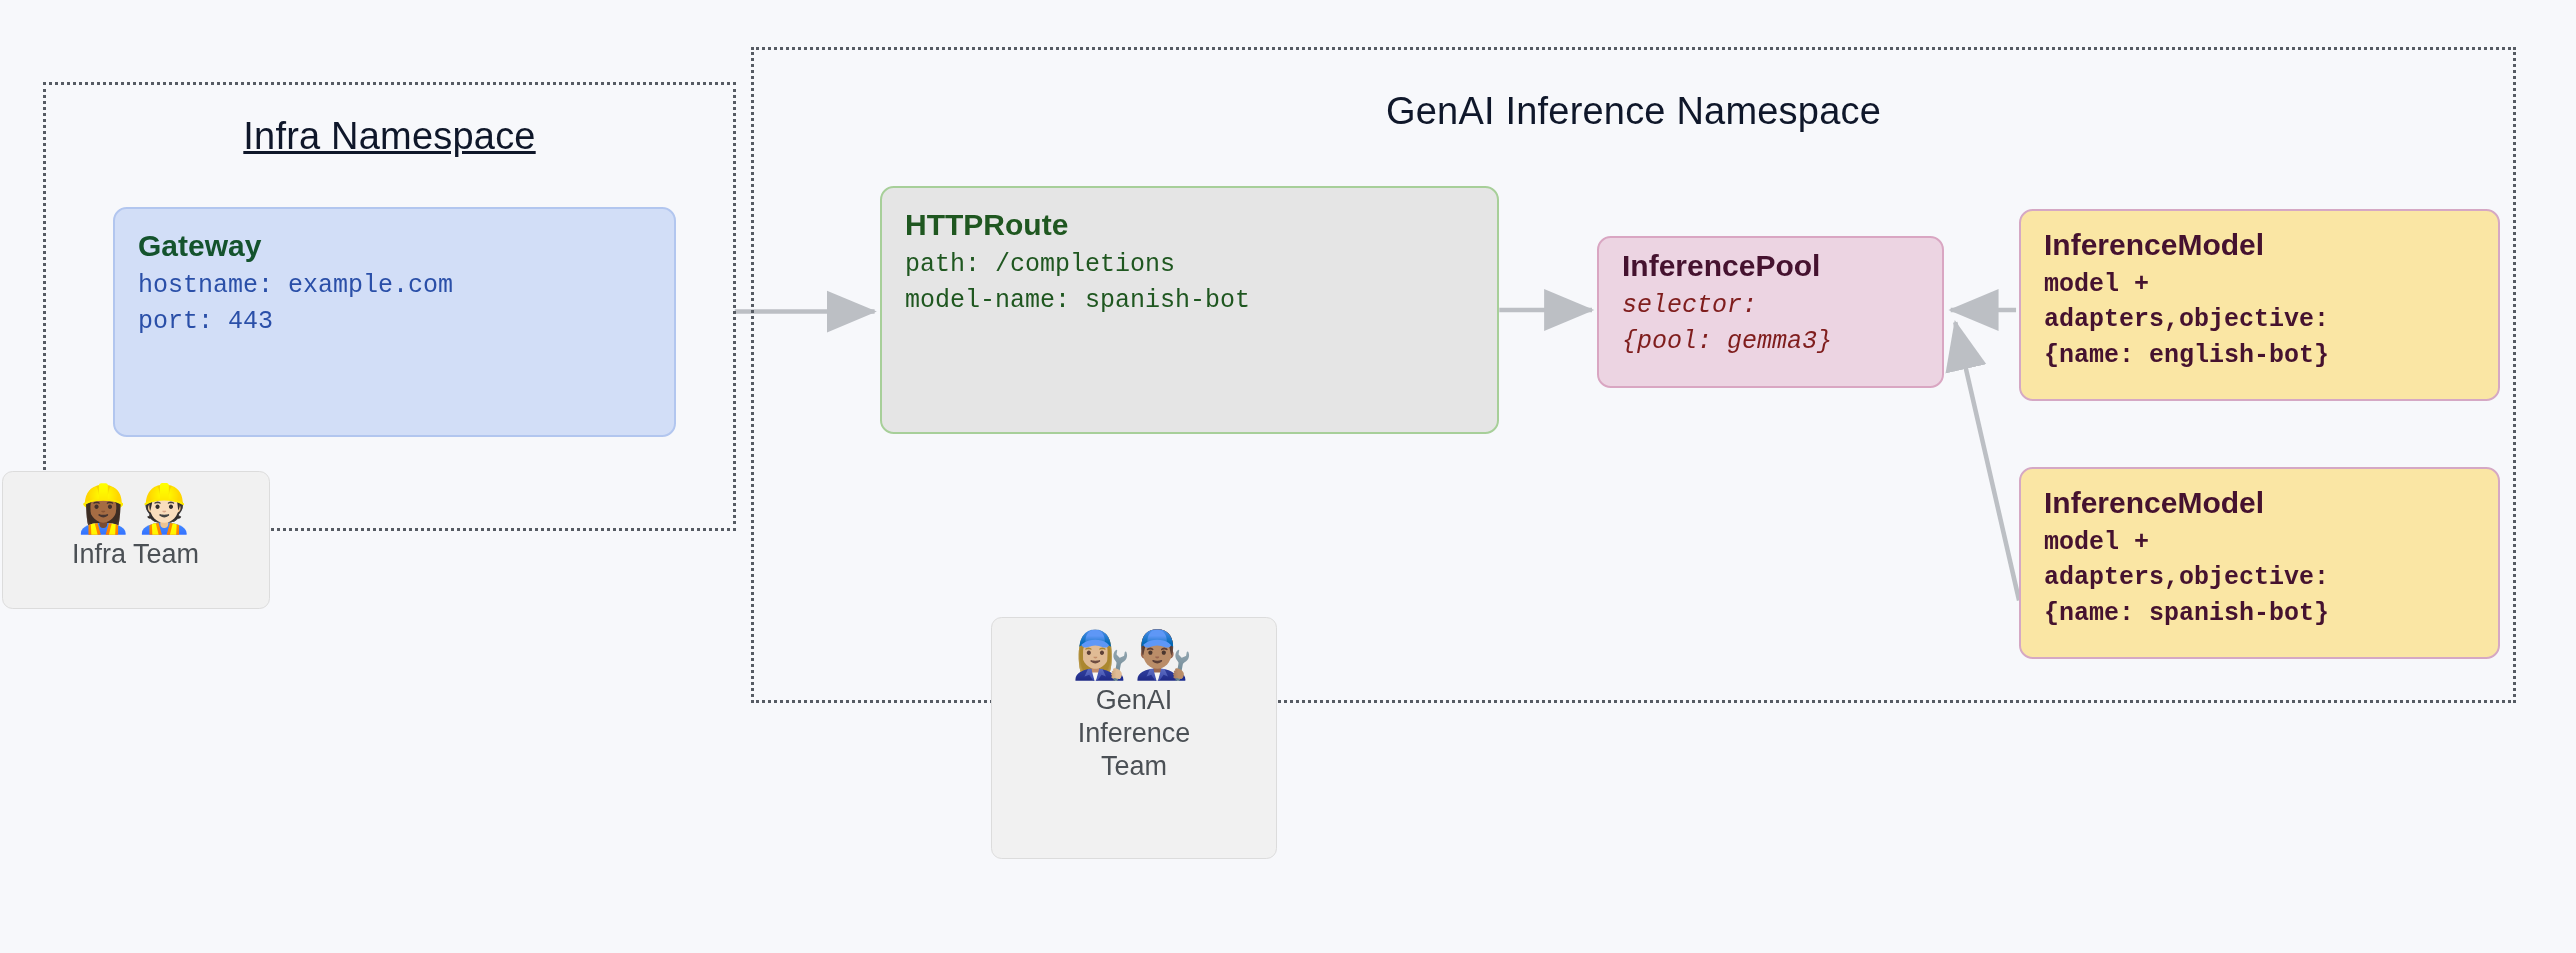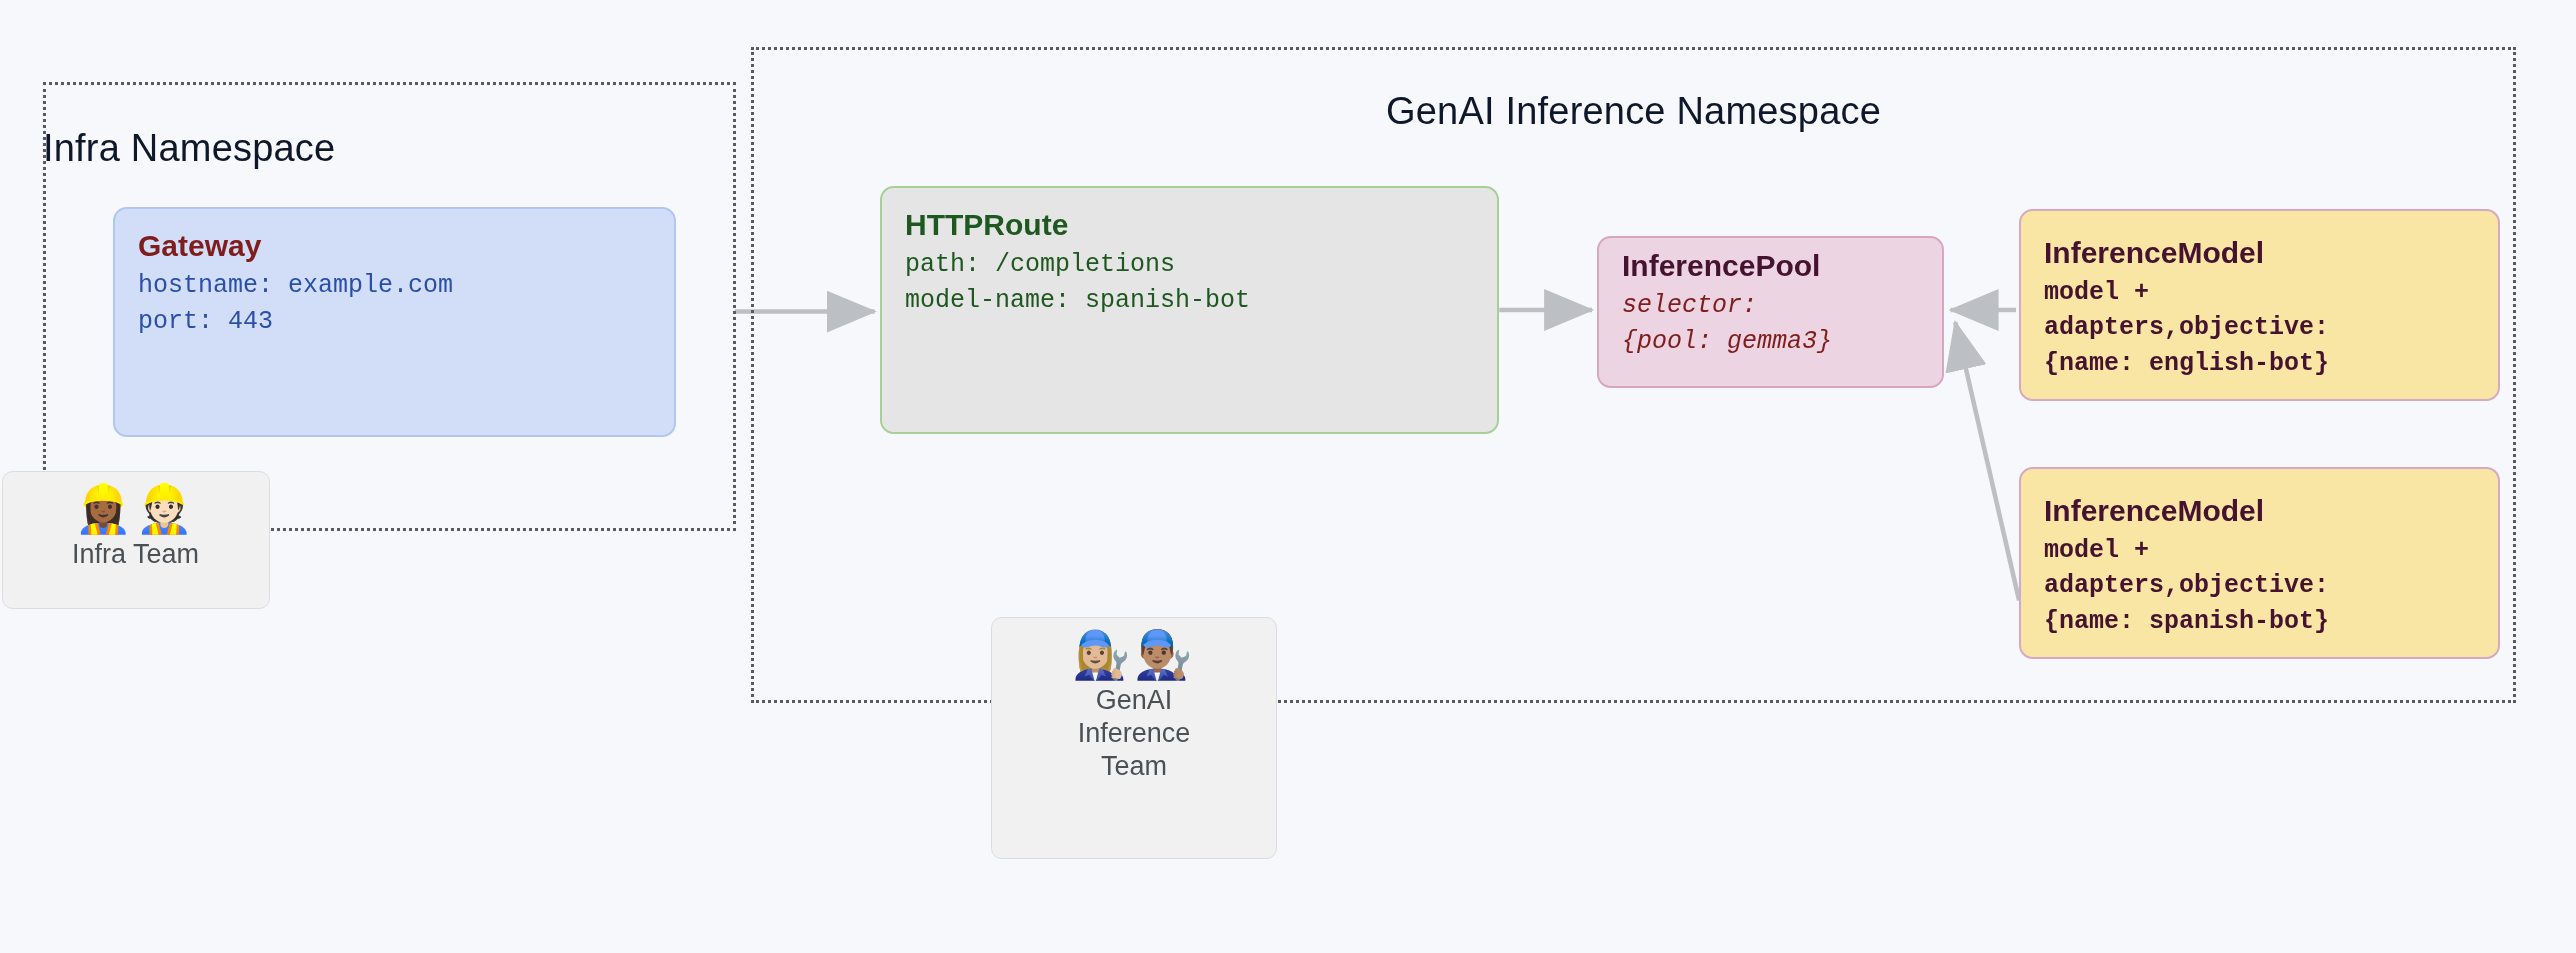--- a/index.html
+++ b/index.html
@@ -53,42 +53,42 @@
     font-family: "Liberation Mono", monospace;
     font-size: 25px;
     line-height: 1.42;
     white-space: pre;
   }
 
   .box-gateway {
     background: #d2def7;
     border-color: #b2c6ef;
   }
-  .box-gateway .box-title { color: #7f1d1d; }
+  .box-gateway .box-title { color: #14532d; }
   .box-gateway .box-lines { color: #2a4fa8; }
 
   .box-httproute {
     background: #e5e5e5;
     border-color: #a7cf99;
   }
   .box-httproute .box-title { color: #1f5720; }
   .box-httproute .box-lines { color: #1f5720; }
 
   .box-inferencepool {
     background: #ecd4e2;
     border-color: #d9a6c2;
   }
   .box-inferencepool .box-title { color: #45122f; }
   .box-inferencepool .box-lines { color: #7f1d1d; font-style: italic; }
 
   .box-inferencemodel {
     background: #fae6a4;
     border-color: #d5a8c4;
   }
-  .box-inferencemodel .box-title { color: #45122f; margin-top: 8px; }
+  .box-inferencemodel .box-title { color: #45122f; }
   .box-inferencemodel .box-lines { color: #45122f; font-weight: bold; }
 
   
   .team-badge {
     position: absolute;
     box-sizing: border-box;
     background: #f1f1f1;
     border: 1.5px solid #dcdcdc;
     border-radius: 10.6px;
     display: flex;
@@ -144,21 +144,21 @@
     <g>
       <line x1="2652" y1="408" x2="2566" y2="408" stroke="#bcbfc4" stroke-width="6" marker-end="url(#arrowR)"></line>
     </g>
 
     <g>
       <line x1="2656" y1="790" x2="2572" y2="424" stroke="#bcbfc4" stroke-width="6" marker-end="url(#arrowR)"></line>
     </g>
   </svg>
 
   <div class="namespace" style="left:43px; top:82px; width:693px; height:449px;"></div>
-  <div class="ns-title" style="left:43px; top:127px; width:693px; text-align:left;">Infra Namespace</div>
+  <div class="ns-title" style="left:43px; top:115px; width:693px; text-align:center;text-decoration:underline;">Infra Namespace</div>
 
   <div class="box box-gateway" style="left:113px; top:207px; width:563px; height:230px;">
     <div class="box-title">Gateway</div>
     <div class="box-lines">hostname: example.com</div>
     <div class="box-lines">port: 443</div>
   </div>
 
   <div class="team-badge" style="left:1.5px; top:471px; width:268px; height:138px;">
     <div class="team-emoji">👷🏾‍♀️👷🏻</div>
     <div class="team-label">Infra Team</div>

